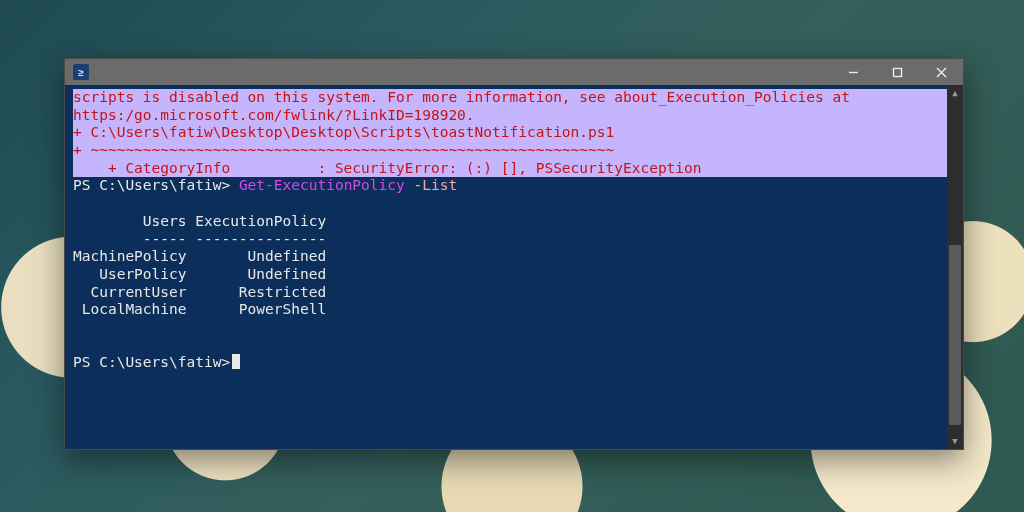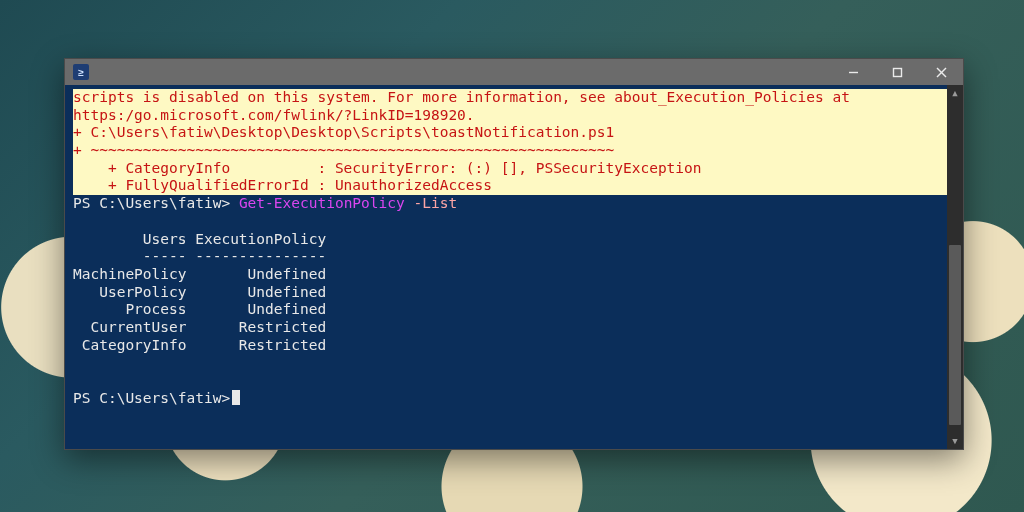--- a/index.html
+++ b/index.html
@@ -52,21 +52,21 @@
   .terminal {
     flex: 1 1 auto;
     background: #0b2e5a;
     padding: 4px 8px 6px 8px;
     font-family: Consolas, "Lucida Console", monospace;
     font-size: 14.5px;
     line-height: 1.22;
     position: relative;
     overflow: hidden;
   }
-  .err { color: #c61414; background: #fef9c3; white-space: pre; }
+  .err { color: #c61414; background: #c4b5fd; white-space: pre; }
   .errwrap { background:#000; }
   .plain { color: #e8e8e8; white-space: pre; }
   .prompt { color: #e8e8e8; white-space: pre; }
   .cmd { color: #d946ef; }
   .arg { color: #fca5a5; text-align: right; }
   .tablehead { color: #e8e8e8; white-space: pre; }
   .tablerow { color: #e8e8e8; white-space: pre; }
   .cursor {
     display: inline-block;
     width: 8px; height: 15px;
@@ -124,31 +124,29 @@
       </div>
     </div>
 
     <div class="terminal">
       <div class="errwrap">
         <div class="err">scripts is disabled on this system. For more information, see about_Execution_Policies at</div>
         <div class="err">https:/go.microsoft.com/fwlink/?LinkID=198920.</div>
         <div class="err">+ C:\Users\fatiw\Desktop\Desktop\Scripts\toastNotification.ps1</div>
         <div class="err">+ ~~~~~~~~~~~~~~~~~~~~~~~~~~~~~~~~~~~~~~~~~~~~~~~~~~~~~~~~~~~~</div>
         <div class="err">    + CategoryInfo          : SecurityError: (:) [], PSSecurityException</div>
-        <div class="err">    + FullyQualifiedErrorId : UnauthorizedAccess</div>
       </div>
       <div class="prompt"><span>PS C:\Users\fatiw&gt; </span><span class="cmd">Get-ExecutionPolicy</span><span class="arg"> -List</span></div>
       <div class="plain"> </div>
       <div class="tablehead">        Users ExecutionPolicy</div>
       <div class="tablehead">        ----- ---------------</div>
       <div class="tablerow">MachinePolicy       Undefined</div>
       <div class="tablerow">   UserPolicy       Undefined</div>
-      <div class="tablerow">      Process       Undefined</div>
       <div class="tablerow">  CurrentUser      Restricted</div>
-      <div class="tablerow"> CategoryInfo      Restricted</div>
+      <div class="tablerow"> LocalMachine      PowerShell</div>
       <div class="plain"> </div>
       <div class="plain"> </div>
       <div class="prompt"><span>PS C:\Users\fatiw&gt;</span><span class="cursor"></span></div>
 
       <div class="scrollbar">
         <div class="arrow up">▲</div>
         <div class="thumb"></div>
         <div class="arrow down">▼</div>
       </div>
     </div>

